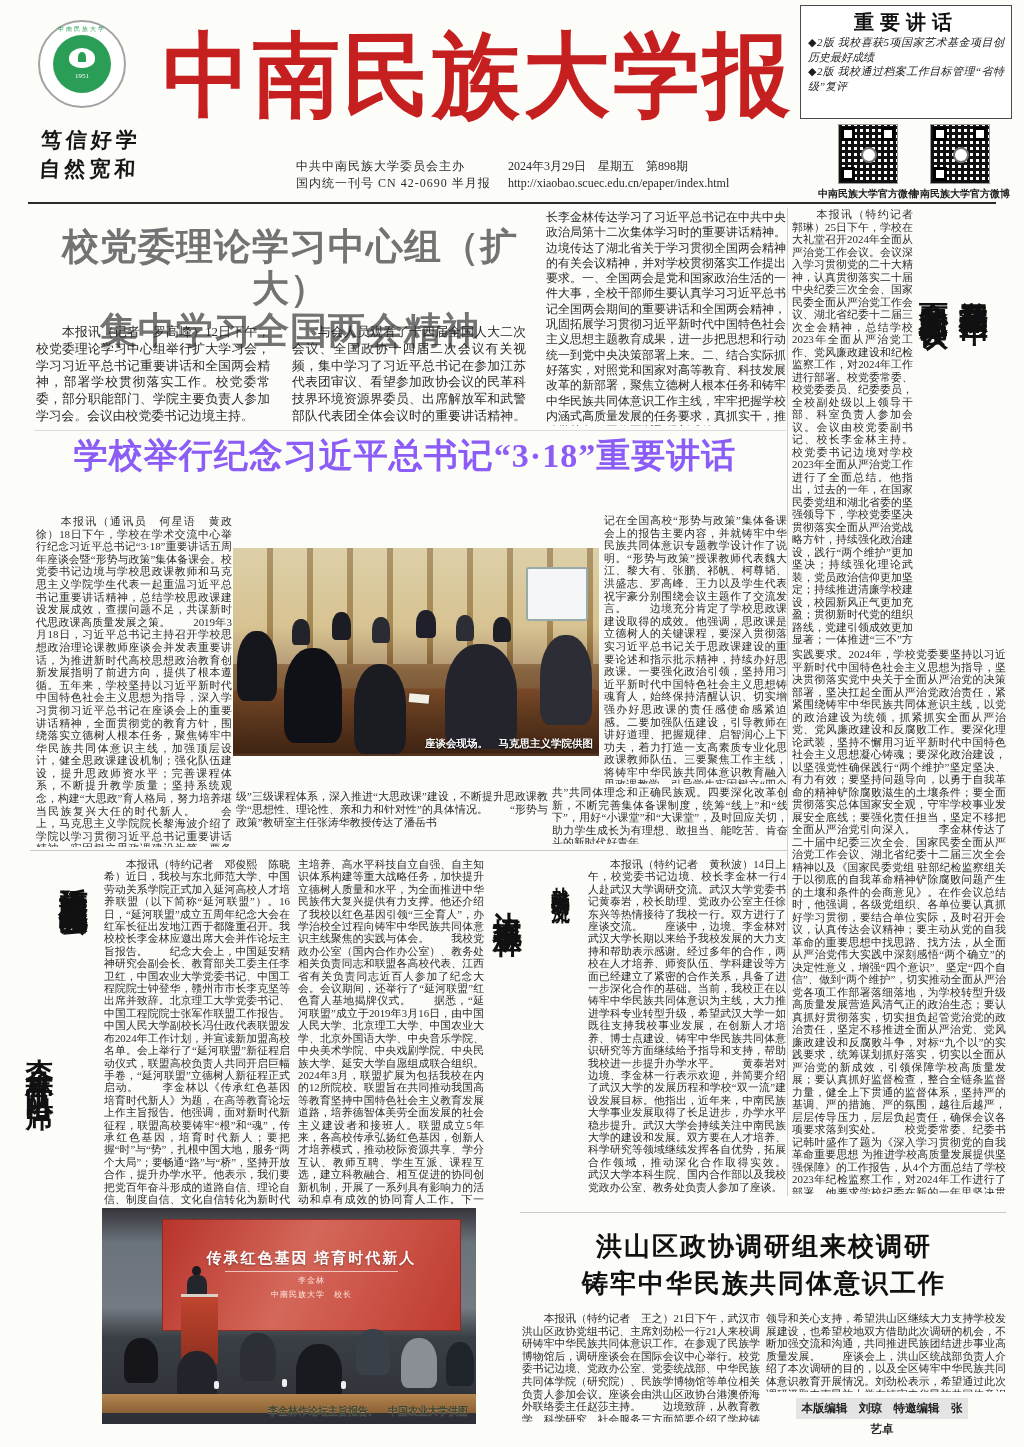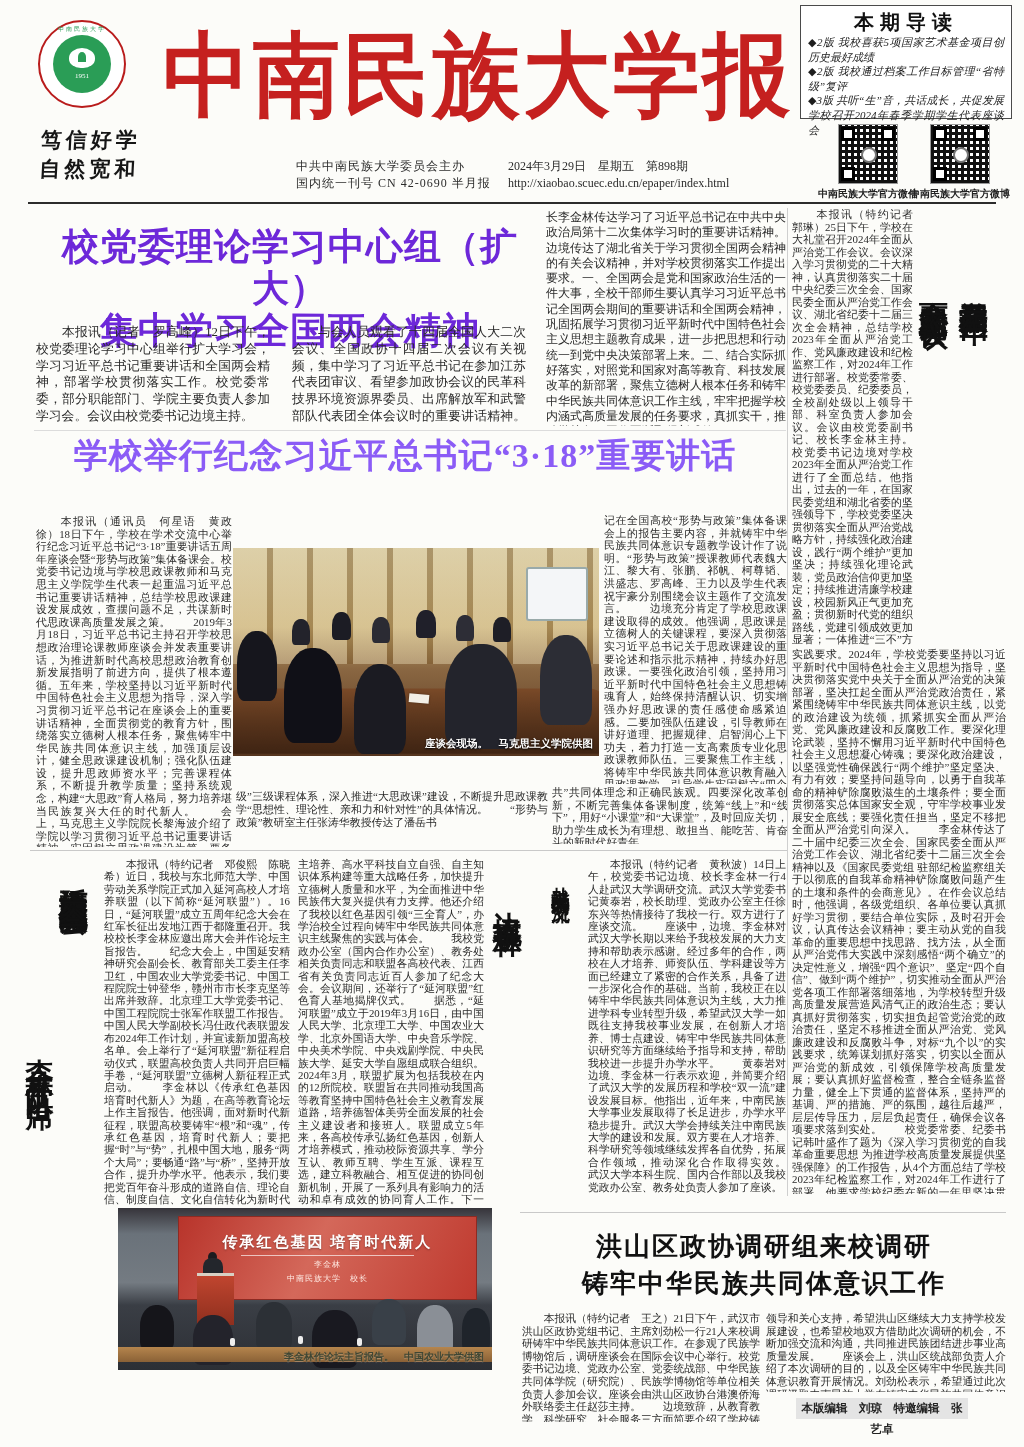--- a/index.html
+++ b/index.html
@@ -2,21 +2,21 @@
 <html><head>
 <meta charset="utf-8">
 <style>
 *{margin:0;padding:0;box-sizing:border-box}
 html,body{width:1024px;height:1447px;background:#fcfcf9;font-family:"Liberation Serif","DejaVu Serif",serif;color:#222;position:relative;overflow:hidden}
 .abs{position:absolute}
 .just{text-align:justify;overflow:hidden;color:#2a2a2a}
 .vert{writing-mode:vertical-rl;text-orientation:upright;overflow:hidden}
 .rule{background:#c9c9c9;height:1px}
 
-#m-logo{left:38px;top:20px;width:88px;height:88px;border:2px solid #b91c1c;border-radius:50%;background:#fff}
+#m-logo{left:38px;top:20px;width:88px;height:88px;border:2px solid #a3a3a3;border-radius:50%;background:#fff}
 #m-logo .ring-text{position:absolute;top:3px;left:0;width:100%;text-align:center;font-size:6px;color:#2a9d56;letter-spacing:2px}
 #m-logo .inner{position:absolute;left:13px;top:13px;width:58px;height:58px;border-radius:50%;background:#2a9d56}
 #m-logo .cloud{position:absolute;left:29px;top:26px;width:26px;height:20px;background:#fff;border-radius:50% 50% 45% 45%}
 #m-logo .tree{position:absolute;left:38px;top:30px;width:8px;height:10px;background:#2a9d56;border-radius:50% 50% 0 0}
 #m-logo .year{position:absolute;left:0;top:50px;width:100%;text-align:center;font-size:7px;color:#fff}
 #m-motto{left:40px;top:126px;width:110px;font-size:21px;font-weight:700;line-height:29px;letter-spacing:4px;color:#161616;transform:skewX(-3deg)}
 #m-title{left:150px;top:0px;width:656px;height:152px;font-size:87px;font-weight:700;color:#c5201f;text-align:center;letter-spacing:3px;line-height:152px;transform:scaleY(1.06);font-family:"Liberation Serif",serif;white-space:nowrap}
 #m-pub{left:296px;top:158px;width:440px;font-size:12px;color:#2b2b2b}
 #m-pub .row{display:flex;line-height:17px}
 #m-pub .c1{letter-spacing:1px;min-width:212px}
@@ -26,21 +26,21 @@
 .qr{width:60px;height:60px;border:1px solid #999;background:
  repeating-linear-gradient(0deg,#111 0 3px,transparent 3px 6px),
  repeating-linear-gradient(90deg,#111 0 3px,#fff 3px 6px)}
 .qr .fm{position:absolute;width:14px;height:14px;background:#fff;border:3px solid #000}
 .qr .fm.tl{left:2px;top:2px}.qr .fm.tr{right:2px;top:2px}.qr .fm.bl{left:2px;bottom:2px}
 .qr .ctr{position:absolute;left:22px;top:22px;width:16px;height:16px;border-radius:50%;background:#fff;border:2px solid #777}
 #qr1{left:838px;top:124px}#qr2{left:930px;top:124px}
 .qr-label{top:187px;width:100px;text-align:center;font-size:10px;color:#222;font-weight:700}
 #m-rule{left:28px;top:202px;width:968px;height:2px;background:#2c2c2c}
 
-#a-head{left:40px;top:226px;width:500px;text-align:center;color:#6d28d9;font-weight:900;font-size:37px;line-height:42px;font-family:"Liberation Sans",sans-serif;letter-spacing:1px}
+#a-head{left:40px;top:226px;width:500px;text-align:center;color:#737373;font-weight:900;font-size:37px;line-height:42px;font-family:"Liberation Sans",sans-serif;letter-spacing:1px}
 #a-c1{left:36px;top:324px;width:234px;height:102px;font-size:12.8px;line-height:16.8px}
 #a-c2{left:292px;top:324px;width:234px;height:102px;font-size:12.8px;line-height:16.8px}
 #a-c3{left:546px;top:210px;width:240px;height:216px;font-size:12px;line-height:15.3px}
 #a-rule{left:34px;top:430px;width:752px;background:#dcdcdc}
 
 #b-head{left:45px;top:437px;width:720px;text-align:center;color:#8b5cf6;font-weight:900;font-size:34px;line-height:38px;letter-spacing:1px}
 #b-c1{left:36px;top:515px;width:196px;height:332px;font-size:10.9px;line-height:12.6px}
 #b-c3{left:604px;top:514px;width:183px;height:270px;font-size:10.9px;line-height:12.6px}
 #b-sl{left:236px;top:790px;width:312px;height:54px;font-size:10.9px;line-height:13px}
 #b-sr{left:552px;top:786px;width:236px;height:58px;font-size:10.9px;line-height:12.6px}
@@ -58,21 +58,21 @@
 #c-narrow{left:792px;top:208px;width:121px;height:438px;font-size:10.9px;line-height:12.5px}
 #c-head{left:914px;top:278px;width:80px;height:312px;font-weight:900;font-family:"Liberation Sans",sans-serif;color:#111}
 #c-head span{display:block;font-size:29px;line-height:40px;letter-spacing:2px}
 #c-wide{left:792px;top:648px;width:214px;height:546px;font-size:10.9px;line-height:12.5px}
 
 #d-head-main{left:54px;top:866px;height:558px;font-size:28.5px;font-weight:900;letter-spacing:1px;color:#111}
 #d-head-sub{left:20px;top:1036px;height:280px;font-size:28px;font-weight:900;letter-spacing:7px;color:#111}
 #d-c1{left:104px;top:858px;width:186px;height:348px;font-size:10.8px;line-height:12.4px}
 #d-c2{left:298px;top:858px;width:186px;height:348px;font-size:10.8px;line-height:12.4px}
 
-#photo2{left:118px;top:1208px;width:374px;height:162px;overflow:hidden;background:linear-gradient(180deg,#36343a 0%,#6a727a 16%,#747b82 46%,#3a3e45 60%,#2c2f35 100%)}
+#photo2{left:102px;top:1208px;width:374px;height:216px;overflow:hidden;background:linear-gradient(180deg,#36343a 0%,#6a727a 16%,#747b82 46%,#3a3e45 60%,#2c2f35 100%)}
 #photo2 .screen{position:absolute;left:16%;top:5%;width:80%;height:52%;background:linear-gradient(115deg,#b8342b,#d4685a 45%,#bf3a2f);border:1px solid #8d2a22;display:flex;flex-direction:column;align-items:center;justify-content:center;gap:3px}
 #photo2 .s-title{color:#fff;font-weight:900;font-size:15px;letter-spacing:2px;text-shadow:0 1px 2px rgba(0,0,0,.35)}
 #photo2 .s-line{width:58%;height:1px;background:rgba(255,255,255,.65)}
 #photo2 .s-sp{color:#ffe9e2;font-size:8px;letter-spacing:1px}
 #photo2 .podium{position:absolute;left:21%;top:40%;width:10%;height:32%;background:linear-gradient(#c0452f,#8e2f1e);border-top:3px solid #d8d0c4}
 #photo2 .spk-head{position:absolute;left:24%;top:27%;width:9px;height:10px;border-radius:50%;background:#1b1b1f}
 #photo2 .spk-body{position:absolute;left:22.6%;top:31%;width:20px;height:22px;border-radius:40% 40% 0 0;background:#23262c}
 #photo2 .deskrow{position:absolute;left:0;top:86%;width:100%;height:9%;background:linear-gradient(#b5854d,#8a6136)}
 #photo2 .cup{position:absolute;width:5px;height:8px;background:#eee;border-radius:2px}
 #photo2 .cap{position:absolute;right:8px;bottom:6px;font-size:10px;font-weight:700;color:#3f4633;text-shadow:0 1px 1px rgba(255,255,255,.25)}
@@ -106,24 +106,23 @@
   <div class="row">
     <span class="c1">中共中南民族大学委员会主办</span>
     <span>2024年3月29日　星期五　第898期</span>
   </div>
   <div class="row">
     <span class="c1">国内统一刊号 CN 42-0690 半月报</span>
     <span>http://xiaobao.scuec.edu.cn/epaper/index.html</span>
   </div>
 </div>
 <div class="abs" id="m-guide">
-  <div class="g-title">本期导读</div>
+  <div class="g-title">重要讲话</div>
   <div class="g-item">◆2版 我校喜获5项国家艺术基金项目创历史最好成绩</div>
   <div class="g-item">◆2版 我校通过档案工作目标管理“省特级”复评</div>
-  <div class="g-item">◆3版 共听“生”音，共话成长，共促发展 学校召开2024年春季学期学生代表座谈会</div>
 </div>
 <div class="abs qr" id="qr1">
   <span class="fm tl"></span>
   <span class="fm tr"></span>
   <span class="fm bl"></span>
   <span class="ctr"></span>
 </div>
 <div class="abs qr" id="qr2">
   <span class="fm tl"></span>
   <span class="fm tr"></span>

